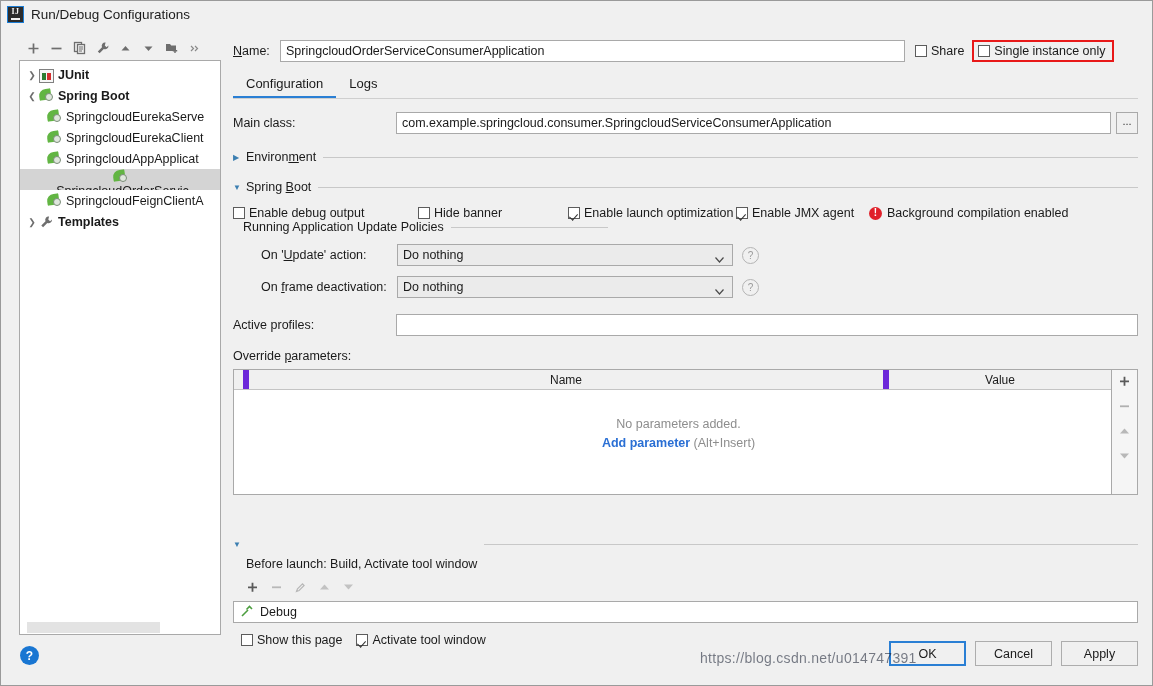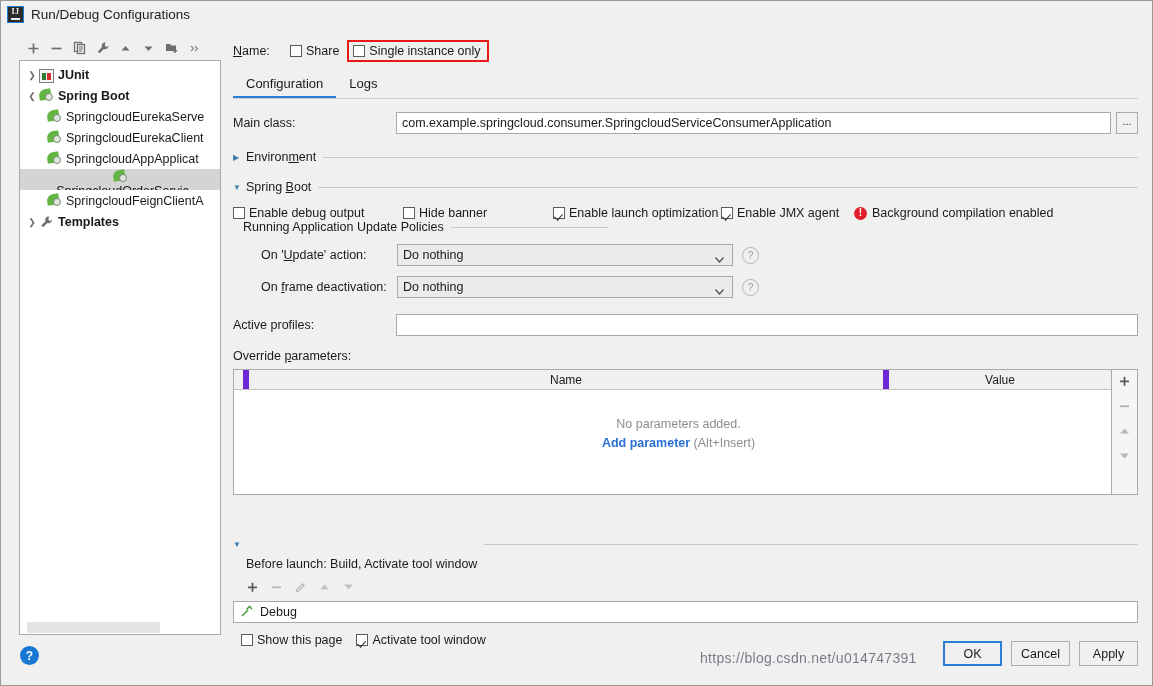--- a/index.html
+++ b/index.html
@@ -249,21 +249,21 @@
 
   
   .bottom{position:absolute;left:0;right:0;bottom:0;height:52px;}
   .help-btn{
     position:absolute;left:19px;top:13px;width:19px;height:19px;border-radius:50%;
     background:#1976d2;color:#fff;font-size:12px;font-weight:bold;
     display:flex;align-items:center;justify-content:center;
   }
   .btns{position:absolute;right:14px;top:8px;display:flex;gap:9px;}
   .btn{
-    width:59px;height:25px;border:1px solid #adadad;background:#f0f0f0;
+    width:77px;height:25px;border:1px solid #adadad;background:#f0f0f0;
     box-sizing:border-box;display:flex;align-items:center;justify-content:center;
     font-size:12.5px;color:#1a1a1a;
   }
   .btn.default{border:2px solid #2a7fd4;}
   .watermark{
     position:absolute;left:700px;top:650px;font-size:14px;color:#0f172a;
     opacity:.55;letter-spacing:.3px;white-space:nowrap;
     font-family:"Liberation Sans", sans-serif;
   }
   u.mn{text-decoration:underline;}
@@ -422,20 +422,21 @@
         <div class="tree-hscroll">
           <div class="thumb"></div>
         </div>
       </div>
     </div>
 
     <div class="right-panel">
 
       <div class="name-row">
         <span class="name-label"><u class="mn">N</u>ame:</span>
+        <span class="txt-input name-input">SpringcloudOrderServiceConsumerApplication</span>
         <span class="share-wrap cb-lbl">
           <span class="cb"></span>
           <span>Share</span>
         </span>
         <span class="single-wrap cb-lbl">
           <span class="cb"></span>
           <span>Single instance only</span>
         </span>
       </div>
 
@@ -456,21 +457,21 @@
         <span class="rule"></span>
       </div>
 
       <div class="sect">
         <span class="tri">▼</span>
         <span class="stitle">Spring <u class="mn">B</u>oot</span>
         <span class="rule"></span>
       </div>
 
       <div class="cb-row">
-        <span class="cb-lbl" style="width:170px;">
+        <span class="cb-lbl" style="width:185px;">
           <span class="cb"></span>
           <span>Enable debug output</span>
         </span>
         <span class="cb-lbl" style="width:150px;">
           <span class="cb"></span>
           <span>Hide banner</span>
         </span>
         <span class="cb-lbl" style="width:168px;">
           <span class="cb checked"></span>
           <span>Enable launch optimization</span>

